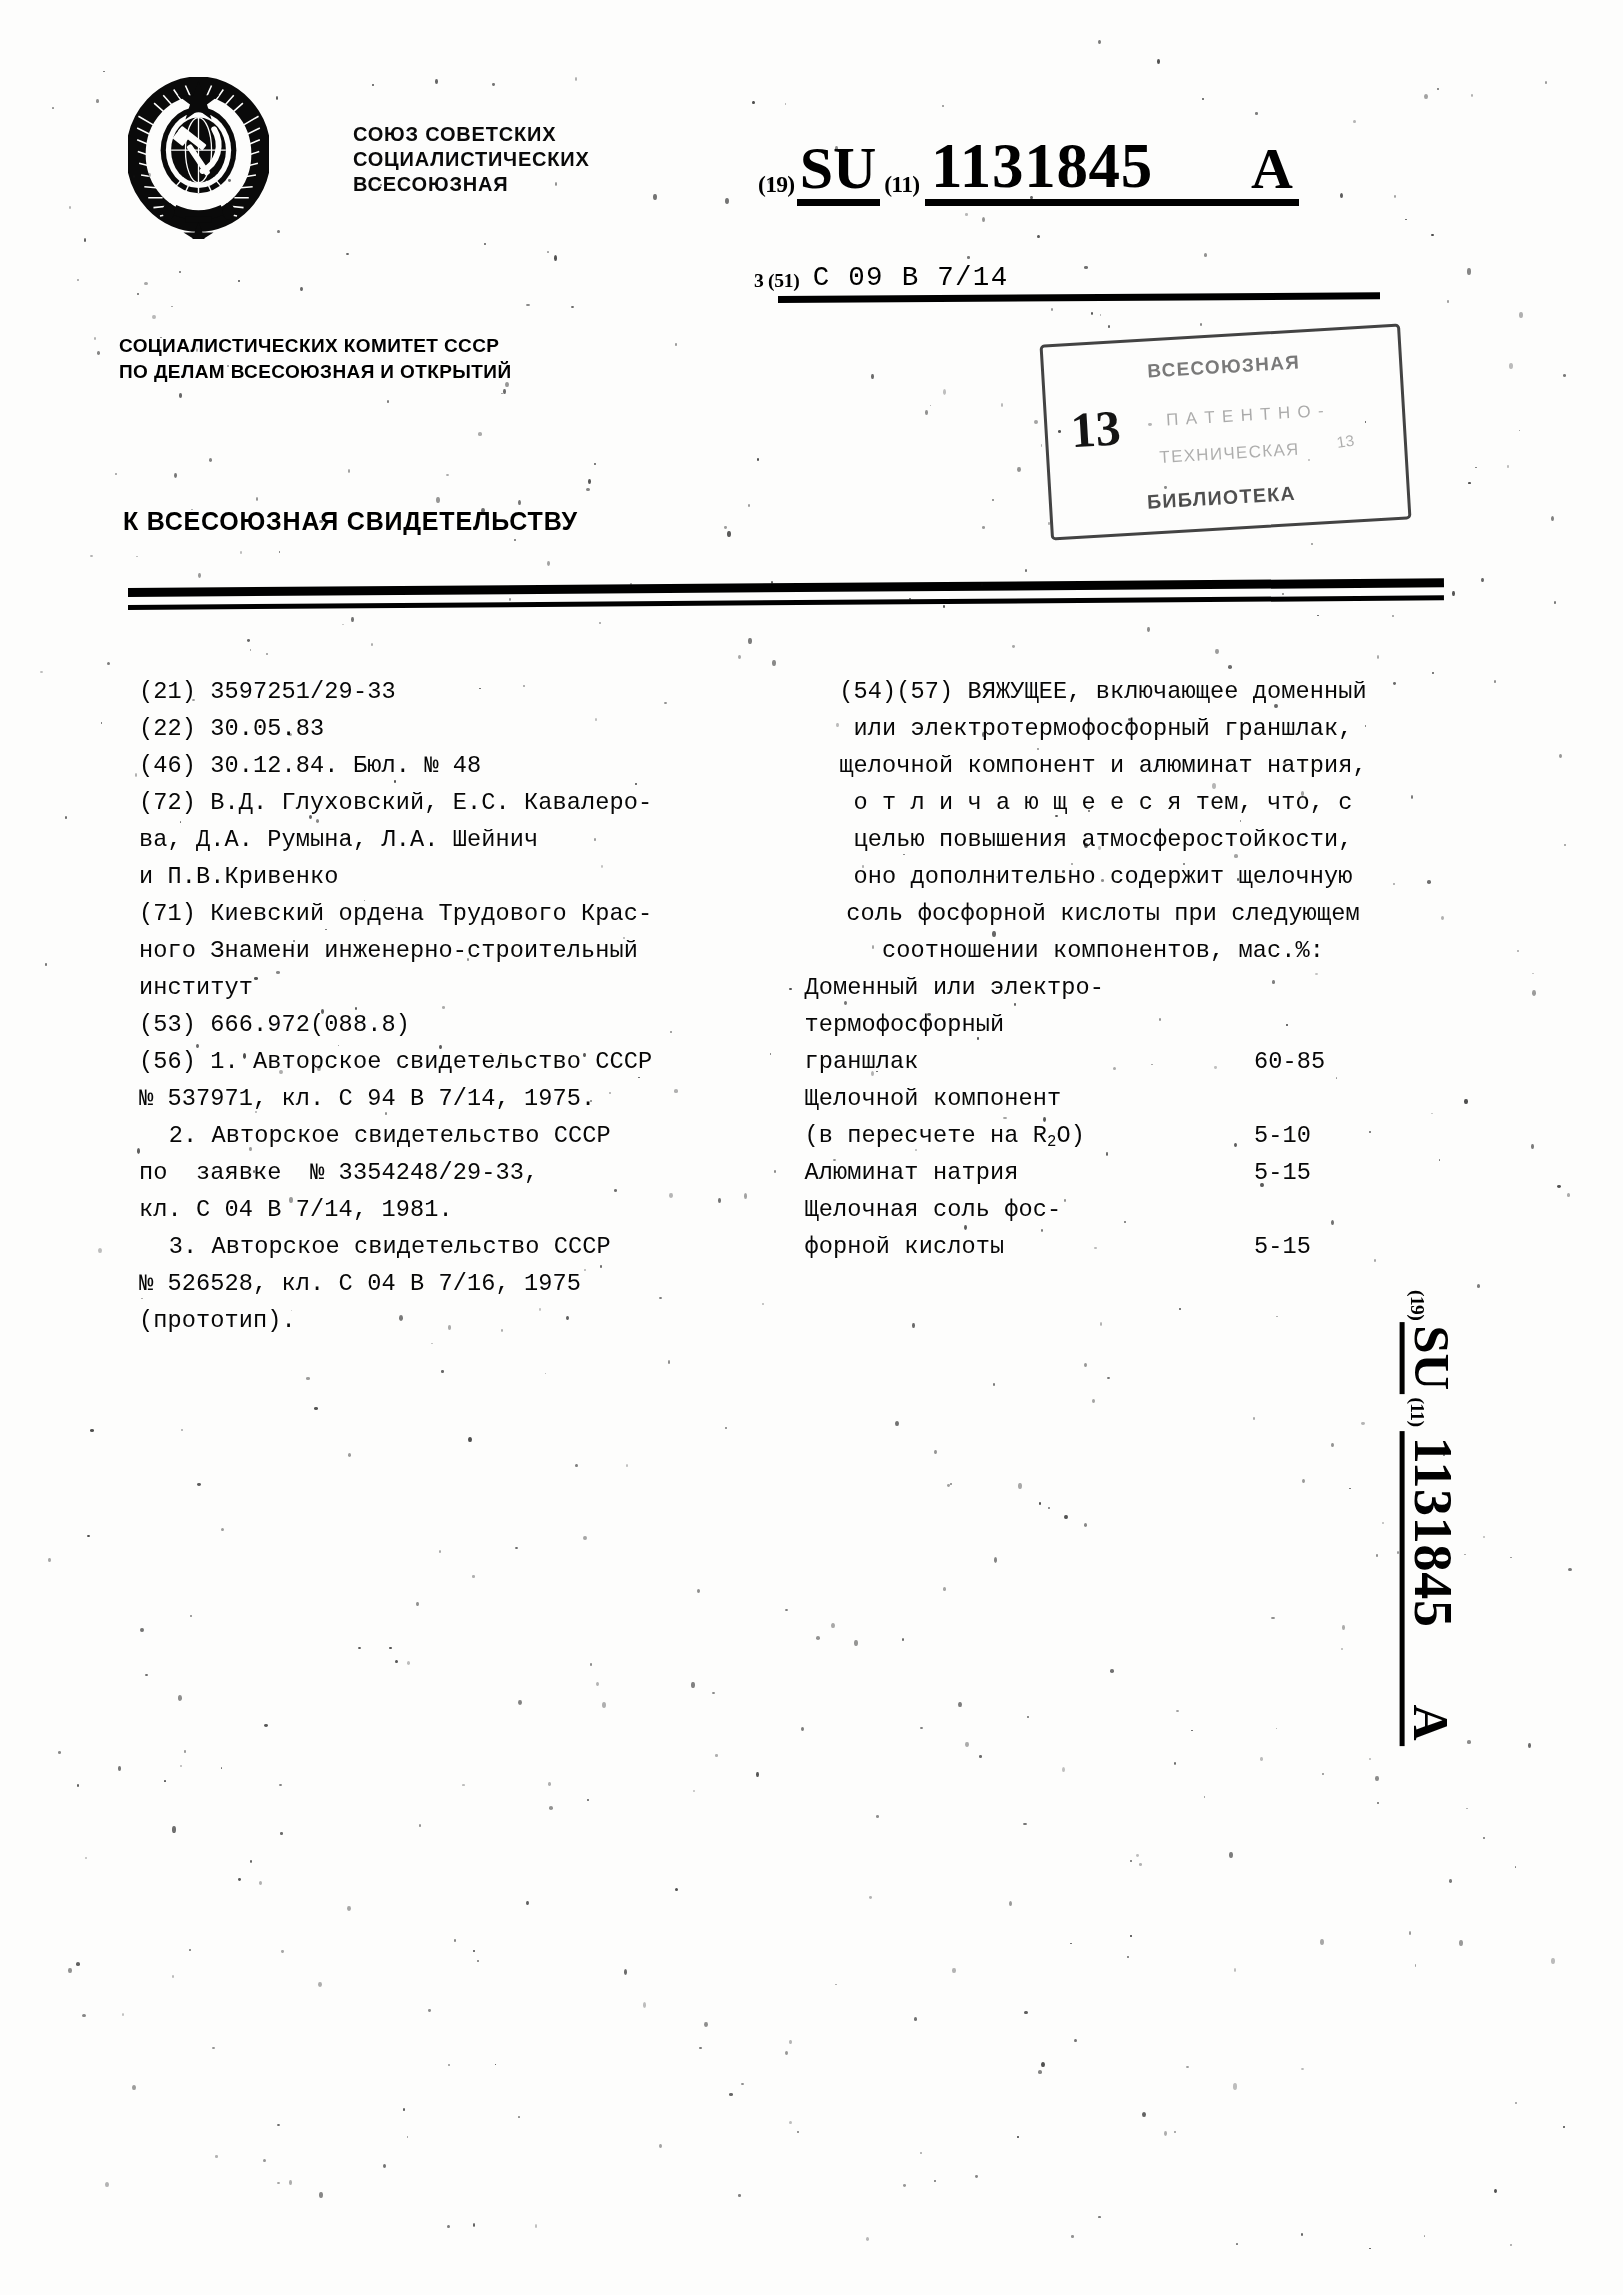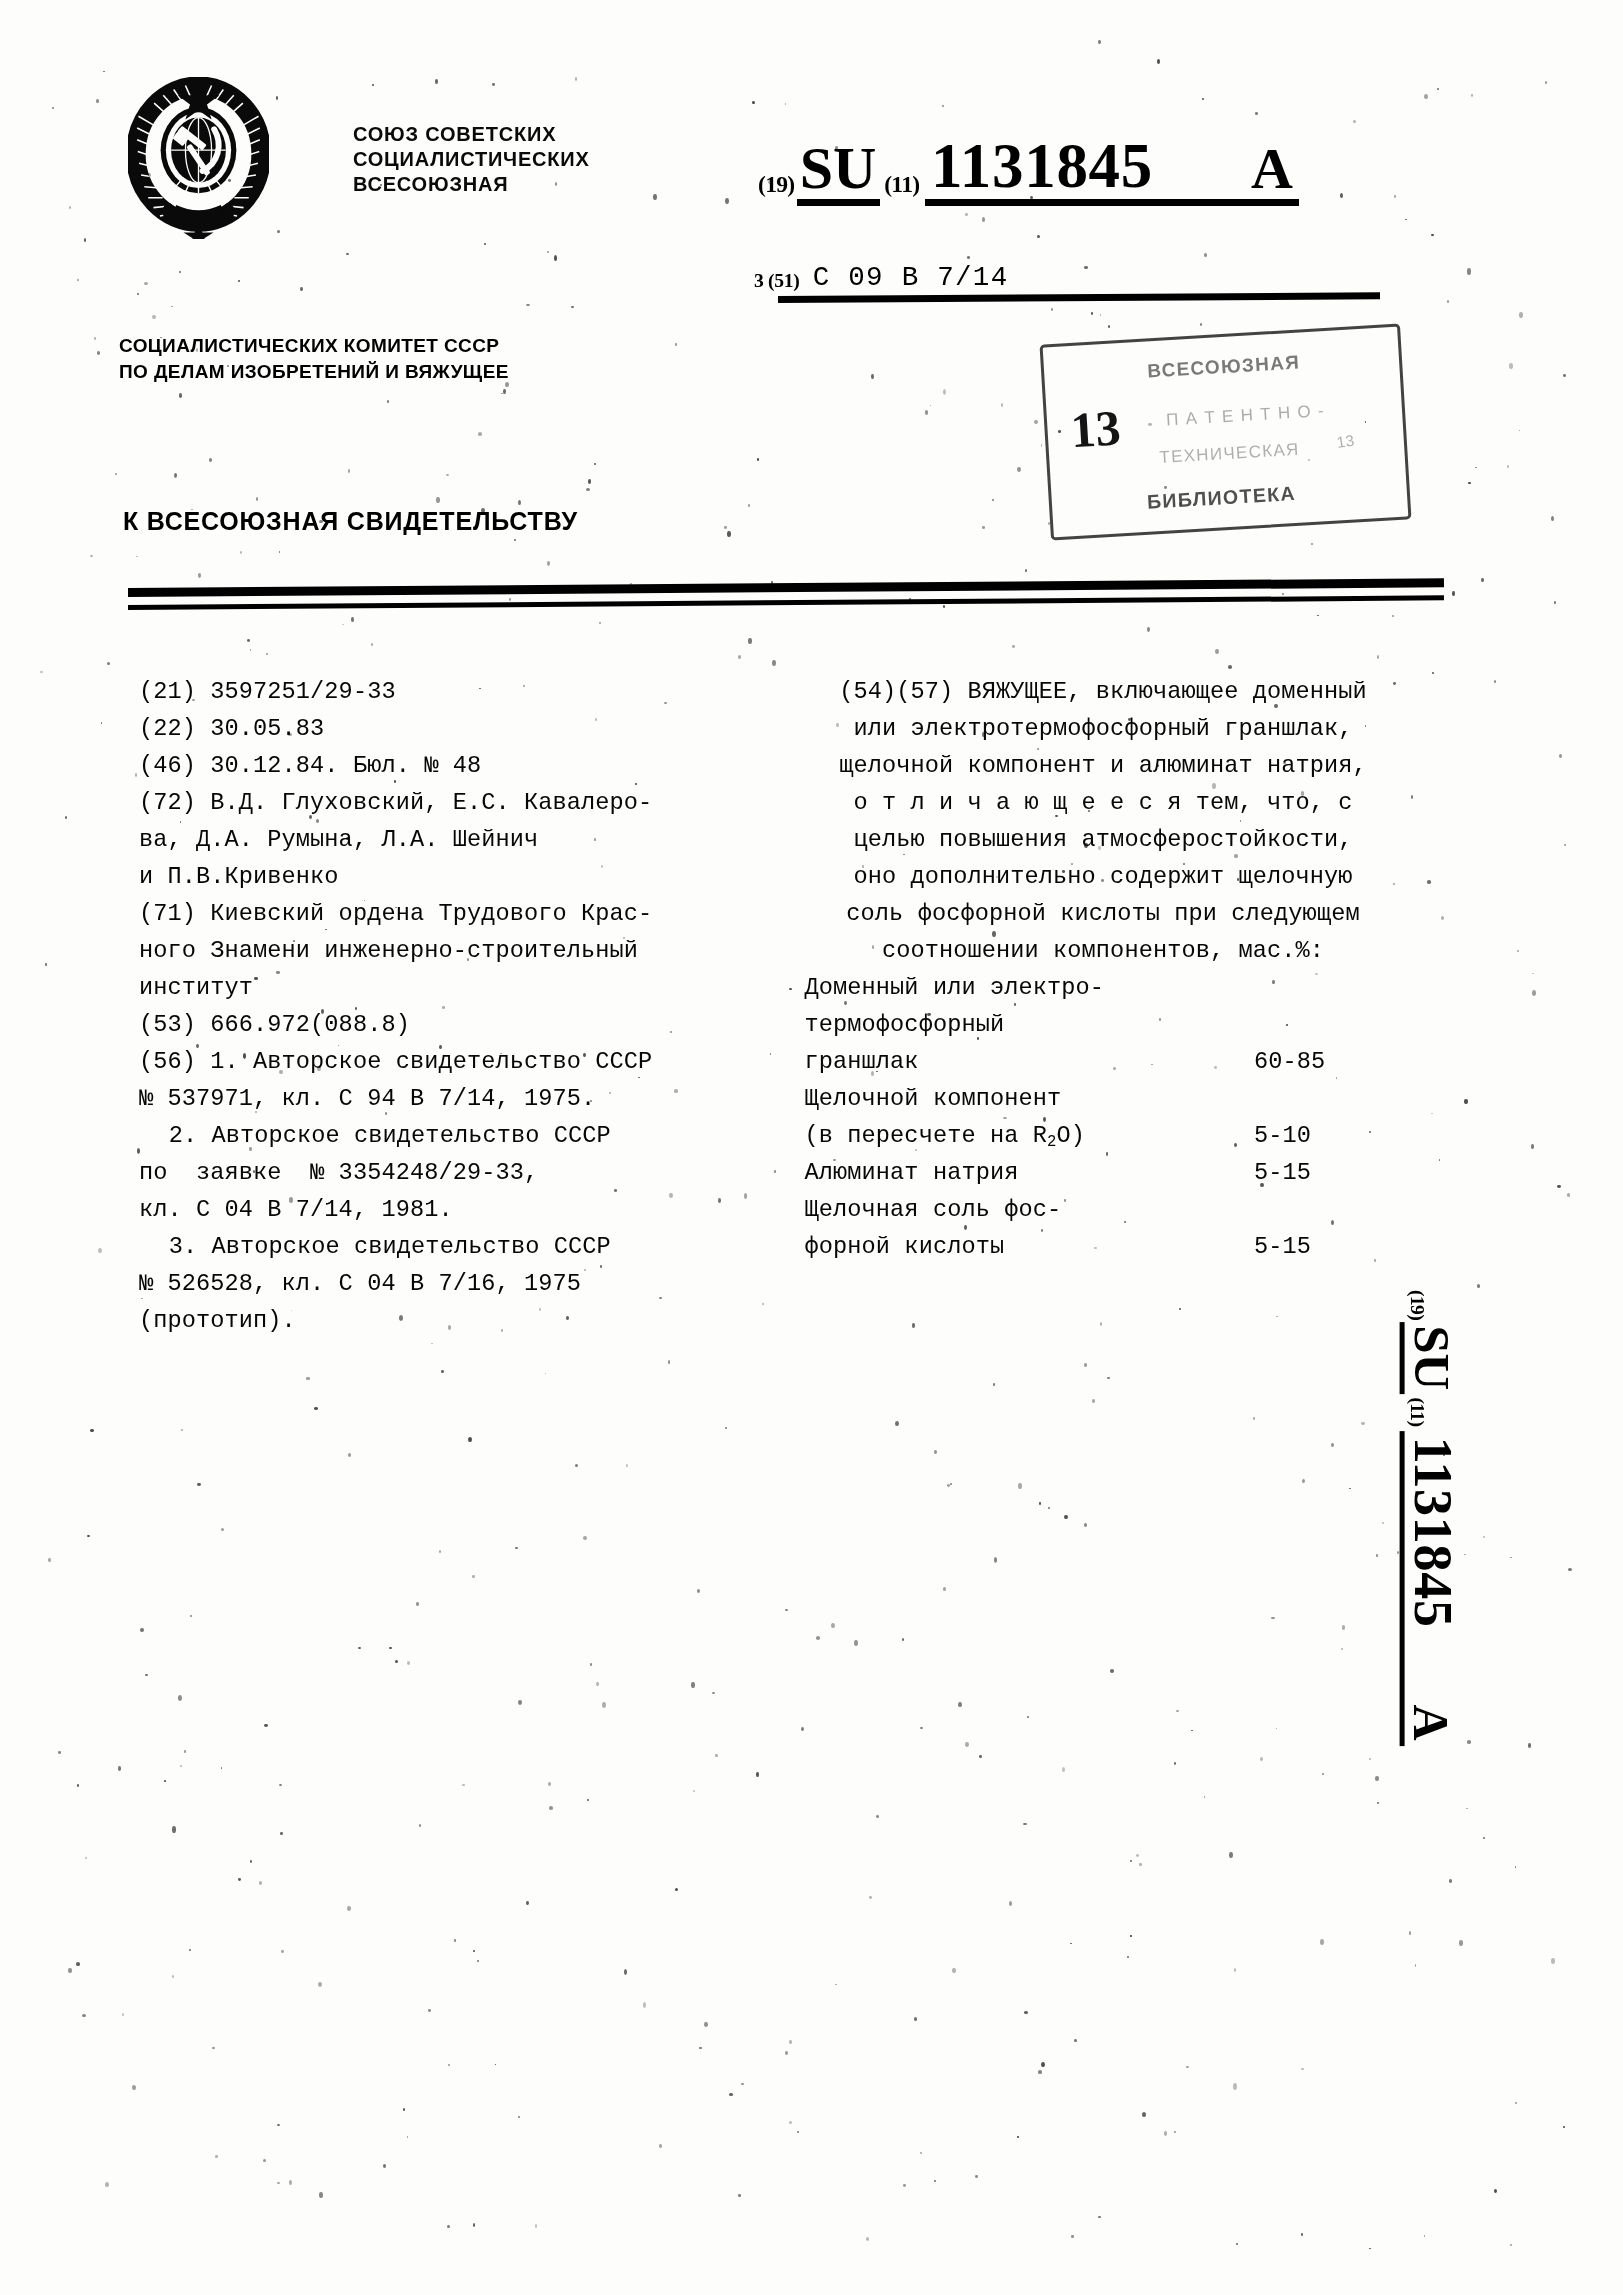--- a/index.html
+++ b/index.html
@@ -450,21 +450,21 @@
   </div>
 
   <div class="ipc-row">
     <span class="ipc-prefix">3 (51)</span>
     <span class="ipc-code">C 09 B 7/14</span>
   </div>
   <div class="ipc-underline"></div>
 
   <div class="committee">
     <div>СОЦИАЛИСТИЧЕСКИХ КОМИТЕТ СССР</div>
-    <div>ПО ДЕЛАМ ИЗОБРЕТЕНИЙ И ВЯЖУЩЕЕ</div>
+    <div>ПО ДЕЛАМ ВСЕСОЮЗНАЯ И ОТКРЫТИЙ</div>
   </div>
 
   <div class="subtitle">К ВСЕСОЮЗНАЯ СВИДЕТЕЛЬСТВУ</div>
 
   <div class="rule-thick"></div>
   <div class="rule-thin"></div>
 
   <div class="stamp">
     <div class="stamp-box"></div>
     <div class="stamp-13">13</div>

